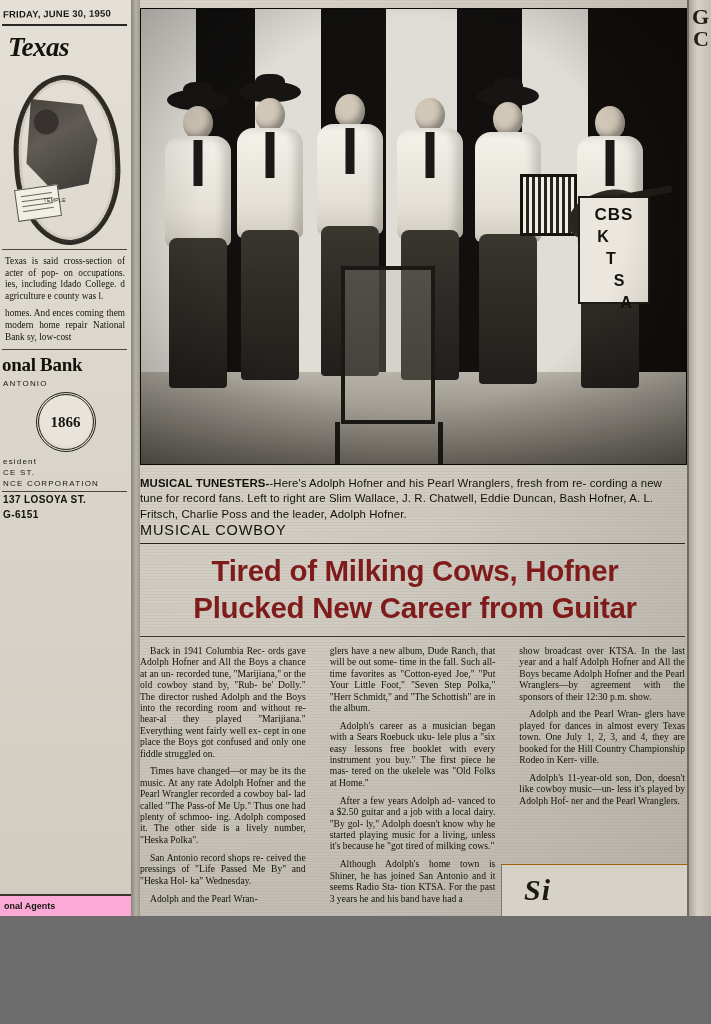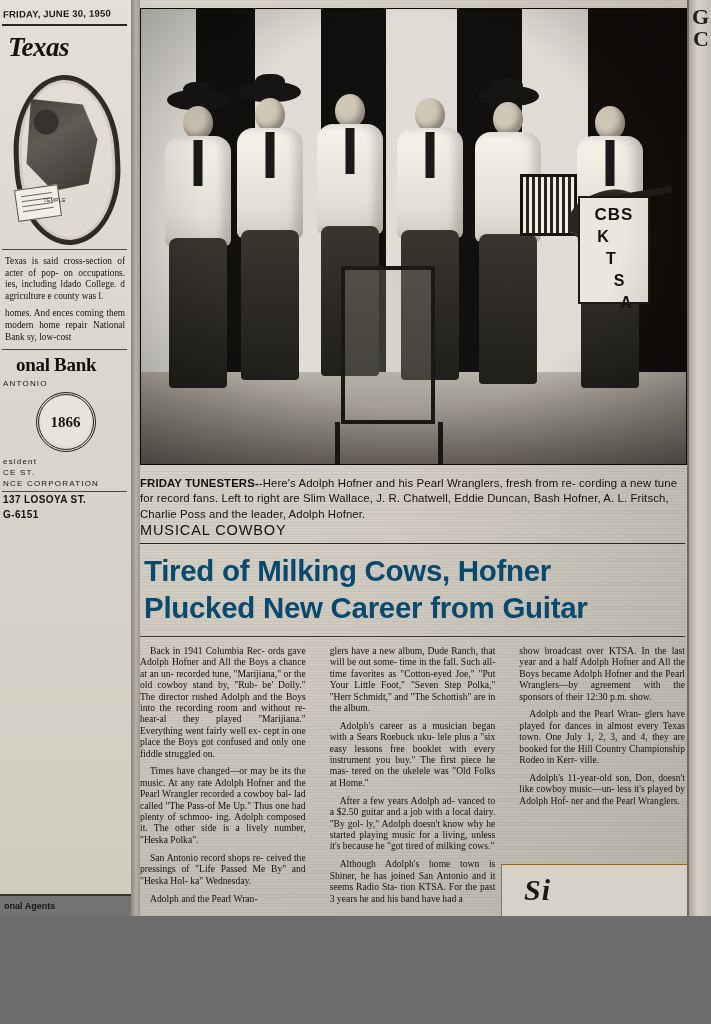--- a/index.html
+++ b/index.html
@@ -125,21 +125,21 @@
     color: #16140f;
     text-align: justify;
   }
   .left-body p { margin: 0 0 6px 0; }
 
   .bank-head {
     font-family: "Liberation Serif", serif;
     font-weight: bold;
     font-size: 19px;
     color: #16130e;
-    padding: 4px 0 2px 16px;
+    padding: 4px 0 2px 2px;
     letter-spacing: -.3px;
   }
   .bank-sub {
     font-family: "Liberation Sans", sans-serif;
     font-size: 8px;
     letter-spacing: 1.2px;
     color: #1b1813;
     padding-left: 3px;
     line-height: 11px;
   }
@@ -329,22 +329,22 @@
     height: 1px;
     background: #2a2722;
     margin: 5px 0 8px 0;
     width: 545px;
   }
   .headline {
     font-family: "Liberation Sans", sans-serif;
     font-weight: bold;
     font-size: 29.5px;
     line-height: 37px;
-    color: #0c4a6e;
-    text-align: left;
+    color: #7f1d1d;
+    text-align: center;
     letter-spacing: -0.3px;
     padding: 0 4px;
   }
   .hr-under {
     height: 1px;
     background: #3a3732;
     margin: 10px 0 8px 0;
     width: 545px;
   }
 
@@ -404,21 +404,21 @@
     left: 0; bottom: 0;
     width: 131px; height: 22px;
     border-top: 2px solid #3a3732;
     font-family:"Liberation Sans", sans-serif;
     font-weight:bold;
     font-size: 9px;
     color:#1a1713;
     padding-top: 5px;
     padding-left: 4px;
     box-sizing:border-box;
-    background:#737373;
+    background:#f9a8d4;
   }
   .fold {
     position:absolute;
     left: 131px; top:0; width: 9px; height: 1024px;
     background: linear-gradient(90deg, #8a867e 0%, #b5b0a6 55%, #9c978e 100%);
   }
 </style>
 </head>
 <body>
 
@@ -524,21 +524,21 @@
         <span class="k">K</span>
         <span class="t">T</span>
         <span class="s">S</span>
         <span class="a">A</span>
       </div>
 
       <div class="vignette"></div>
     </div>
 
     <div class="caption">
-      <b>FRIDAY TUNESTERS-</b><span>-Here's Adolph Hofner and his Pearl Wranglers, fresh from re- cording a new tune for record fans. Left to right are Slim Wallace, J. R. Chatwell, Eddie Duncan, Bash Hofner, A. L. Fritsch, Charlie Poss and the leader, Adolph Hofner.</span>
+      <b>MUSICAL TUNESTERS-</b><span>-Here's Adolph Hofner and his Pearl Wranglers, fresh from re- cording a new tune for record fans. Left to right are Slim Wallace, J. R. Chatwell, Eddie Duncan, Bash Hofner, A. L. Fritsch, Charlie Poss and the leader, Adolph Hofner.</span>
     </div>
 
     <div class="kicker">MUSICAL COWBOY</div>
     <div class="kicker-rule"></div>
 
     <div class="headline">
       <div>Tired of Milking Cows, Hofner</div>
       <div>Plucked New Career from Guitar</div>
     </div>
     <div class="hr-under"></div>

